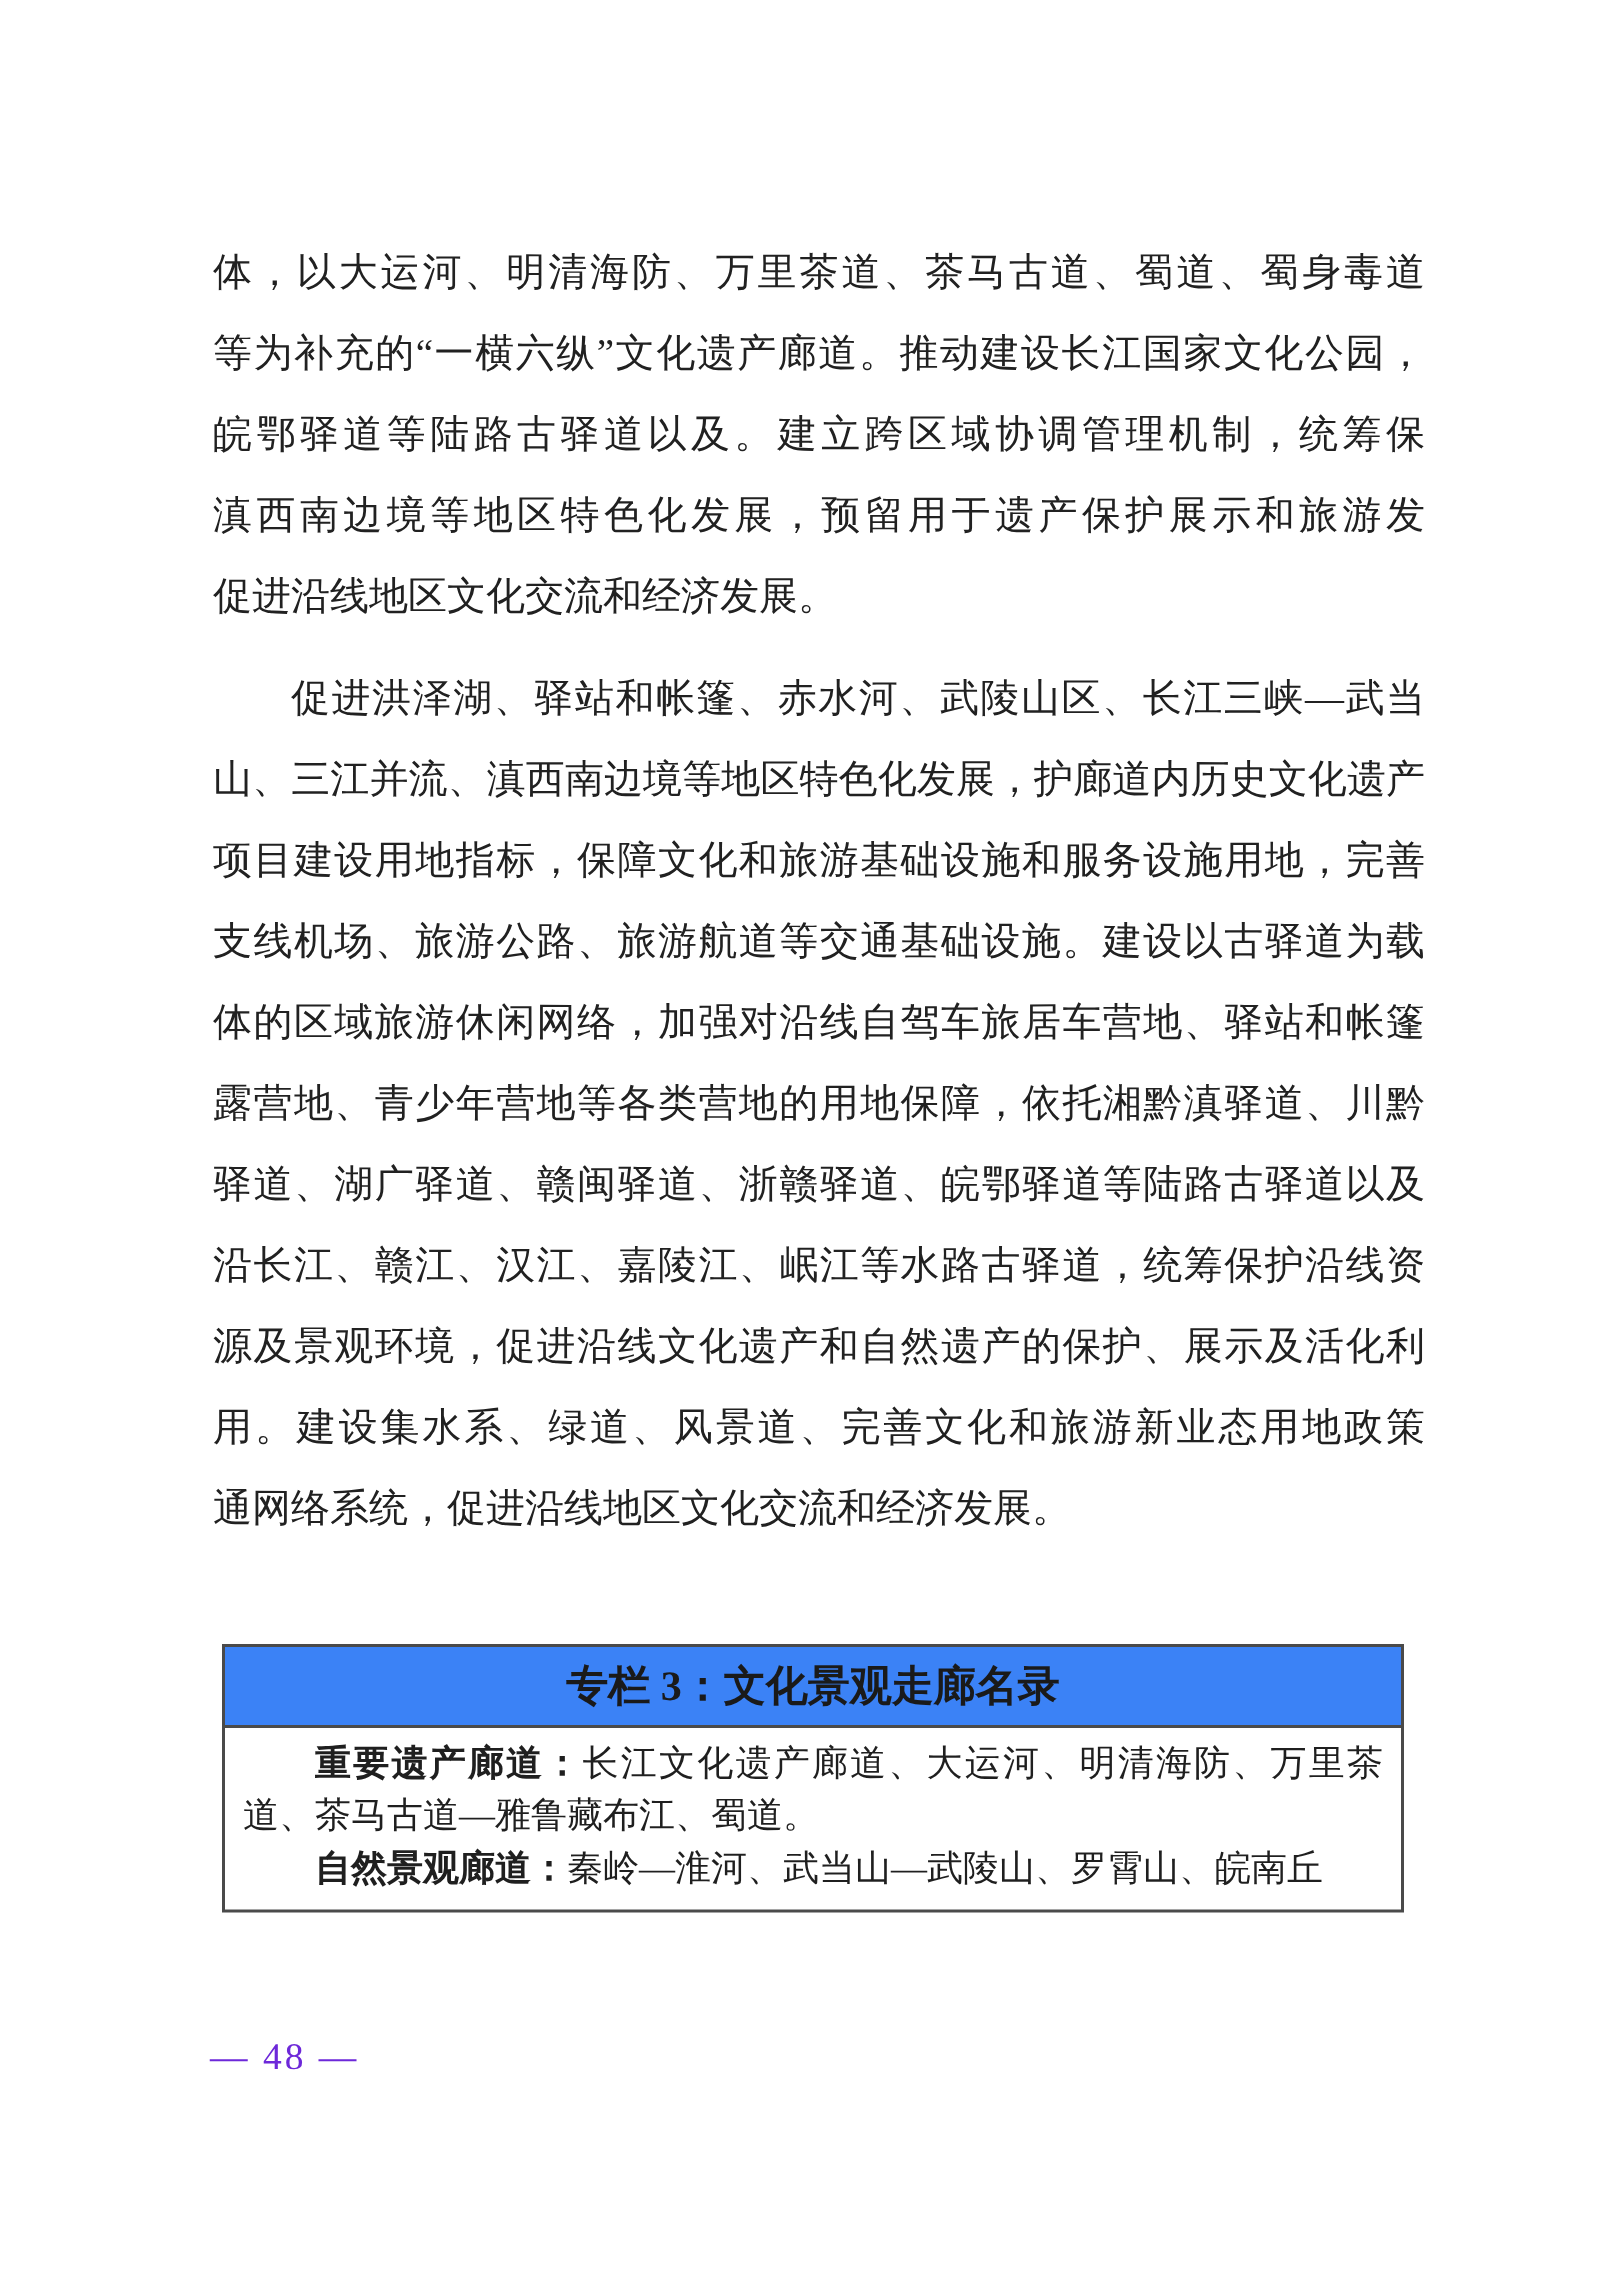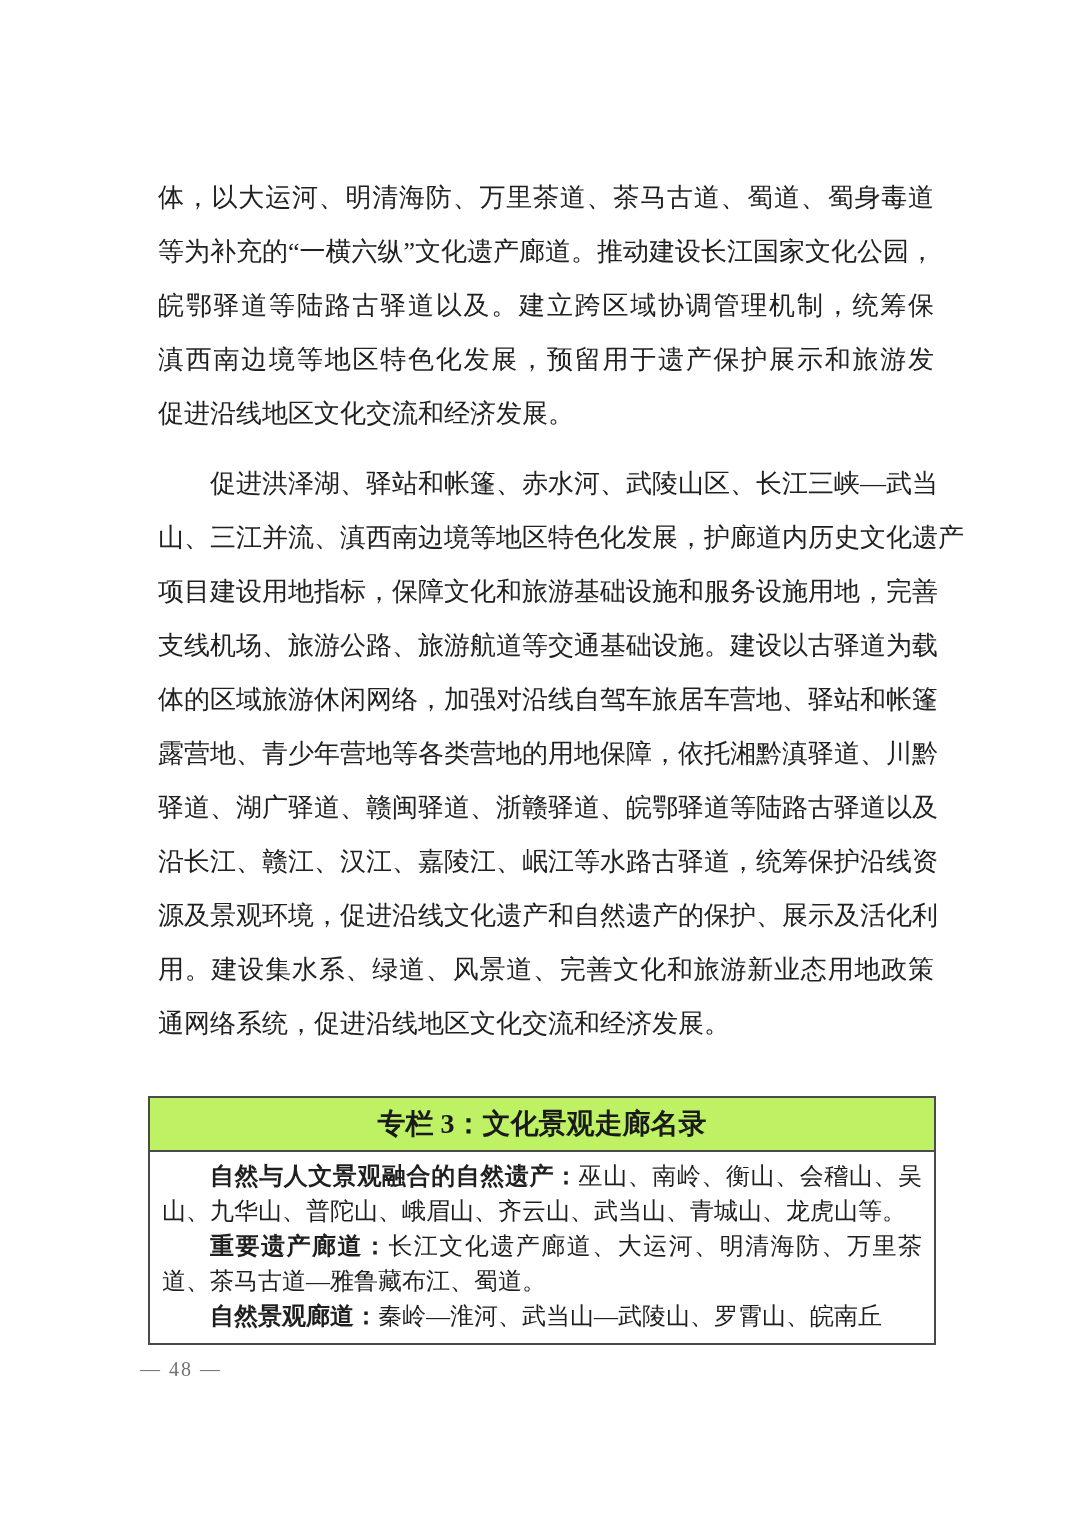--- a/index.html
+++ b/index.html
@@ -13,21 +13,21 @@
     overflow: hidden;
   }
   .body-text {
     position: absolute;
     left: 142px;
     top: 155px;
     width: 808px;
     font-size: 26px;
     line-height: 54px;
   }
-  .para { margin: 16px; }
+  .para { margin: 0; }
   .para + .para { margin-top: 14px; }
   .line {
     text-align: justify;
     text-align-last: justify;
     white-space: nowrap;
   }
   .line.last { text-align-last: left; }
   .line.indent { text-indent: 52px; }
   .column-box {
     position: absolute;
@@ -57,22 +57,22 @@
   }
   .box-entry {
     text-align: justify;
     text-indent: 48px;
   }
   .box-entry b { font-weight: bold; }
   .page-footer {
     position: absolute;
     left: 140px;
     top: 1358px;
-    font-size: 20px;
-    color: #737373;
+    font-size: 25px;
+    color: #6d28d9;
     letter-spacing: 2px;
   }
 </style>
 </head>
 <body>
 
 <div class="page">
 
   <main class="body-text">
       <div class="para">
@@ -91,25 +91,24 @@
         <div class="line">露营地、青少年营地等各类营地的用地保障，依托湘黔滇驿道、川黔</div>
         <div class="line">驿道、湖广驿道、赣闽驿道、浙赣驿道、皖鄂驿道等陆路古驿道以及</div>
         <div class="line">沿长江、赣江、汉江、嘉陵江、岷江等水路古驿道，统筹保护沿线资</div>
         <div class="line">源及景观环境，促进沿线文化遗产和自然遗产的保护、展示及活化利</div>
         <div class="line">用。建设集水系、绿道、风景道、完善文化和旅游新业态用地政策</div>
         <div class="line last">通网络系统，促进沿线地区文化交流和经济发展。</div>
       </div>
     </main>
 
   <section class="column-box" style="border-color: rgb(74, 74, 74);">
-    <header class="box-header" style="background: #bef264; border-bottom-color: rgb(74, 74, 74);">
+    <header class="box-header" style="background: #3b82f6; border-bottom-color: rgb(74, 74, 74);">
       <span>专栏 3：文化景观走廊名录</span>
     </header>
     <div class="box-body">
-        <div class="box-entry"><b>自然与人文景观融合的自然遗产：</b>巫山、南岭、衡山、会稽山、吴山、九华山、普陀山、峨眉山、齐云山、武当山、青城山、龙虎山等。</div>
         <div class="box-entry"><b>重要遗产廊道：</b>长江文化遗产廊道、大运河、明清海防、万里茶道、茶马古道—雅鲁藏布江、蜀道。</div>
         <div class="box-entry"><b>自然景观廊道：</b>秦岭—淮河、武当山—武陵山、罗霄山、皖南丘</div>
       </div>
   </section>
 
   <footer class="page-footer">
     <span>— 48 —</span>
   </footer>
 
 </div>

